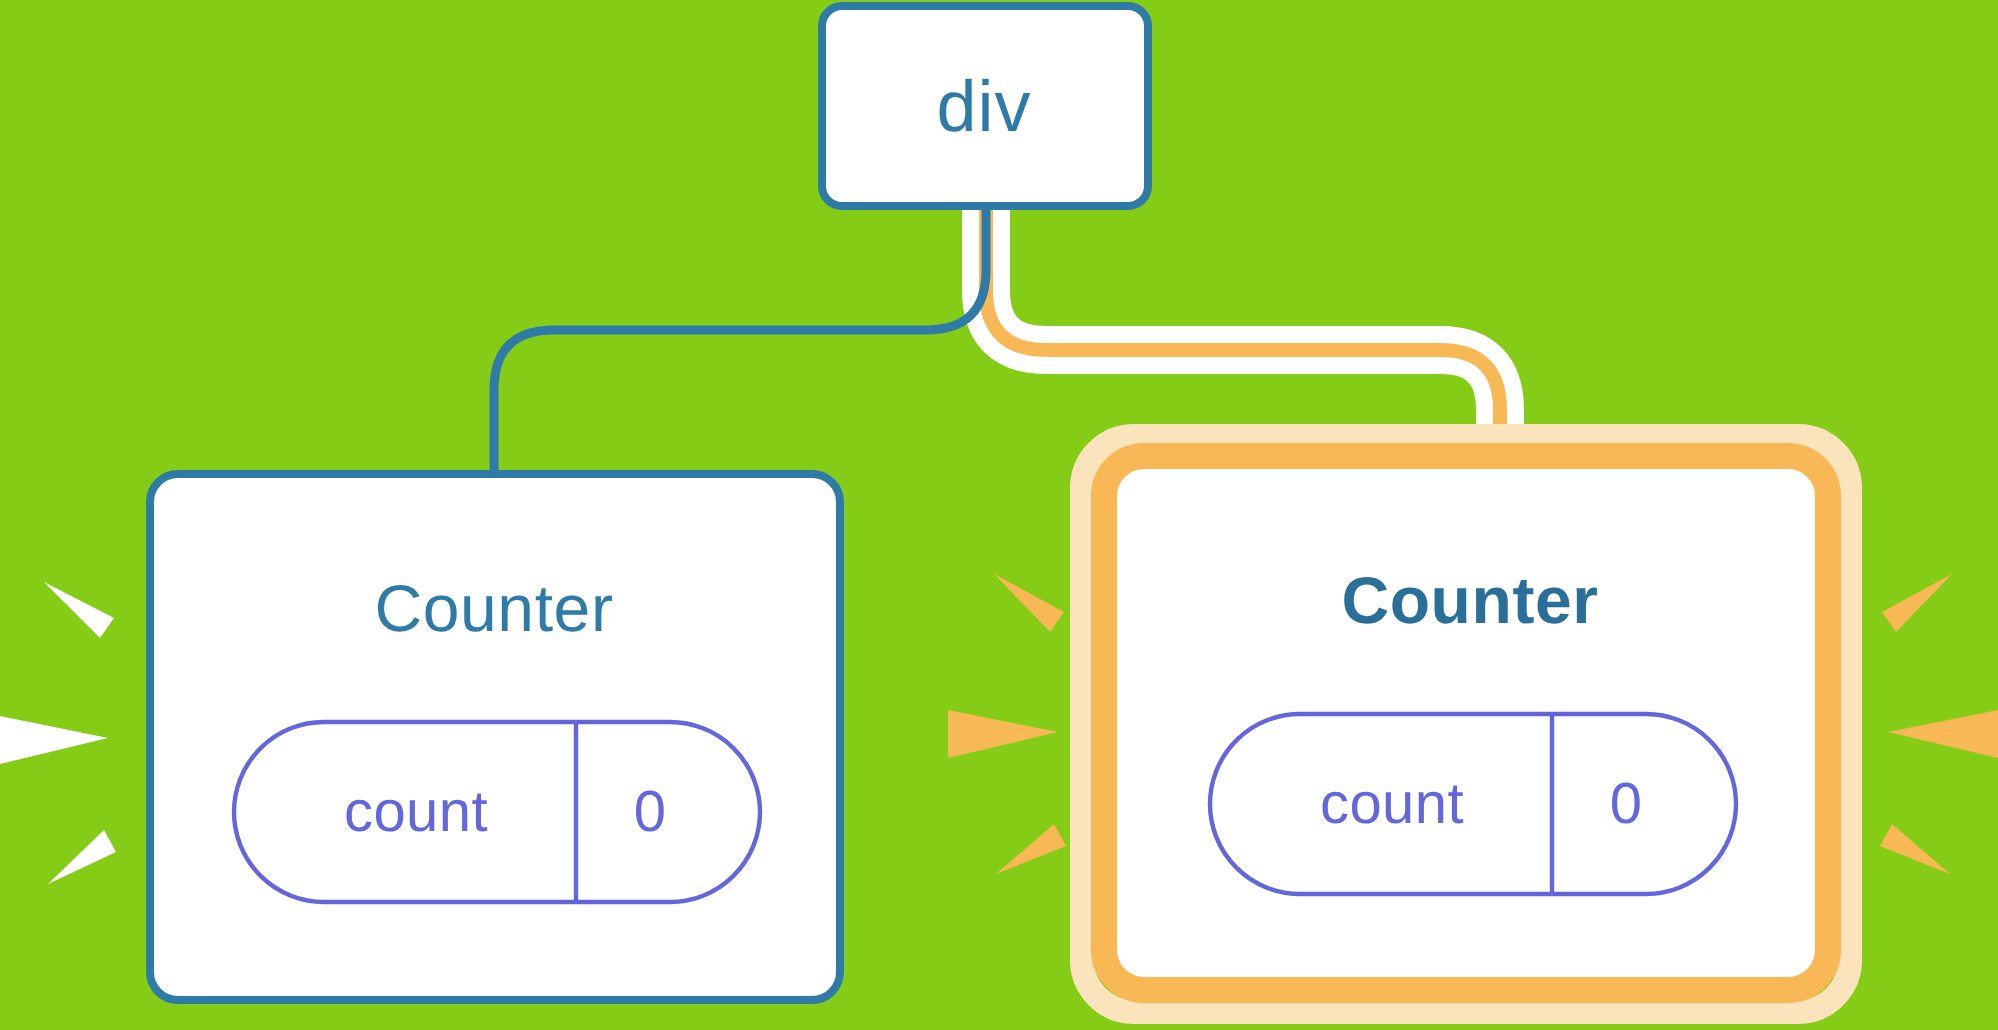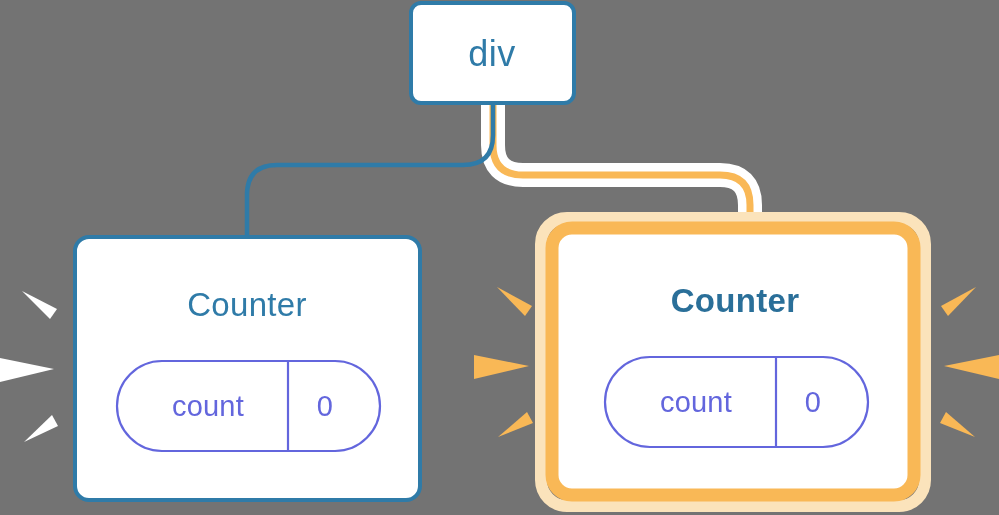--- a/index.html
+++ b/index.html
@@ -8,21 +8,21 @@
     padding: 0;
     background: #4c6672;
   }
   body {
     font-family: "Liberation Sans", sans-serif;
   }
   #stage {
     position: relative;
     width: 999px;
     height: 515px;
-    background: #737373;
+    background: #84cc16;
     overflow: hidden;
   }
   #diagram-svg {
     position: absolute;
     top: 0;
     left: 0;
     width: 999px;
     height: 515px;
     display: block;
   }

